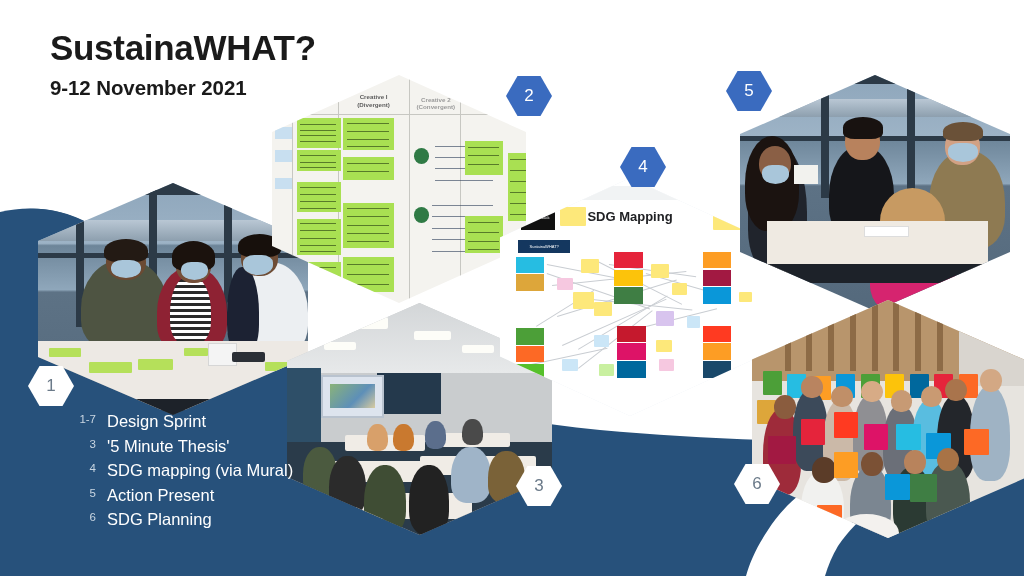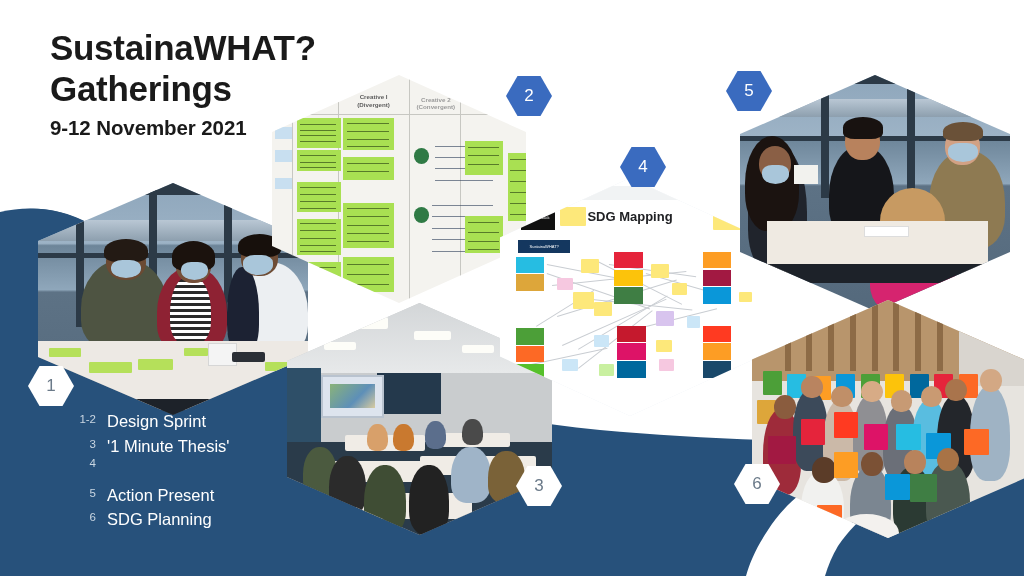--- a/index.html
+++ b/index.html
@@ -117,21 +117,20 @@
 
   <svg class="bg-svg" viewBox="0 0 1024 576" preserveAspectRatio="none">
     <path id="bgpath" d="M0,212 C28,206 60,206 96,228 L232,312 L232,576 L0,576 Z" fill="#27517B"></path>
     <path d="M0,214 C30,205 64,206 104,232 C160,268 210,300 268,332 C360,382 470,418 600,430 C720,441 840,444 1024,440 L1024,576 L0,576 Z" fill="#27517B"></path>
     <path d="M1024,420 C900,428 806,470 768,530 C756,548 750,562 746,576 L1024,576 Z" fill="#ffffff"></path>
     <path d="M1024,455 C940,462 872,496 838,546 C832,556 828,566 825,576 L1024,576 Z" fill="#27517B"></path>
   </svg>
 
   <div class="title-block">
     <div class="title-line">SustainaWHAT?</div>
-    <div class="title-line">Gatherings</div>
     <div class="title-date">9-12 November 2021</div>
   </div>
 
   <div class="hex flat" style="left:38px;top:183px;width:270px;height:232px;">
     <div class="hex-inner scene win-room">
       <div class="cityband" style="top:16%;height:9%;"></div>
       <div class="mullion" style="left:0;top:0;width:100%;height:5%;"></div>
       <div class="mullion" style="left:14%;top:0;width:3.2%;height:62%;"></div>
       <div class="mullion" style="left:41%;top:0;width:3%;height:60%;"></div>
       <div class="mullion" style="left:69%;top:0;width:3%;height:58%;"></div>
@@ -476,29 +475,30 @@
 
   <div class="badge white" style="left:28px;top:366px;">1</div>
   <div class="badge blue" style="left:506px;top:76px;">2</div>
   <div class="badge white" style="left:516px;top:466px;">3</div>
   <div class="badge blue" style="left:620px;top:147px;">4</div>
   <div class="badge blue" style="left:726px;top:71px;">5</div>
   <div class="badge white" style="left:734px;top:464px;">6</div>
 
   <div class="legend">
     <div class="legend-row">
-      <div class="legend-num">1-2</div>
+      <div class="legend-num">1-7</div>
       <div class="legend-label">Design Sprint</div>
     </div>
     <div class="legend-row">
       <div class="legend-num">3</div>
-      <div class="legend-label">'1 Minute Thesis'</div>
+      <div class="legend-label">'5 Minute Thesis'</div>
     </div>
     <div class="legend-row">
       <div class="legend-num">4</div>
+      <div class="legend-label">SDG mapping (via Mural)</div>
     </div>
     <div class="legend-row">
       <div class="legend-num">5</div>
       <div class="legend-label">Action Present</div>
     </div>
     <div class="legend-row">
       <div class="legend-num">6</div>
       <div class="legend-label">SDG Planning</div>
     </div>
   </div>

